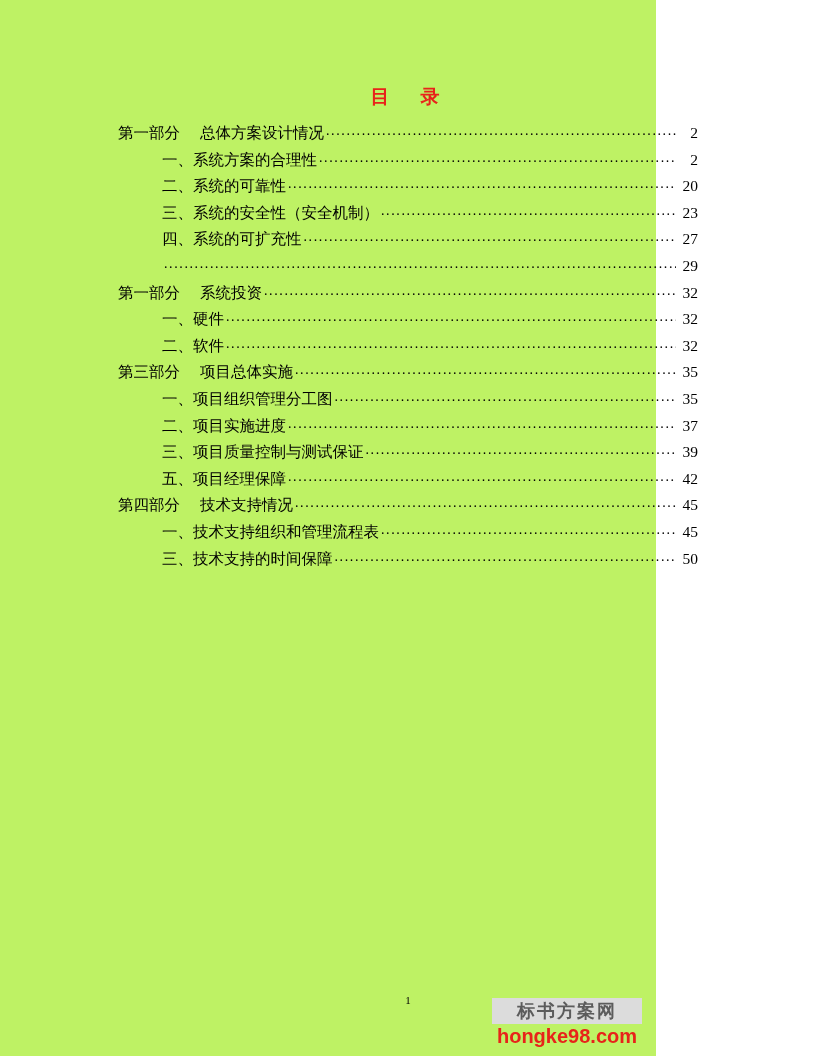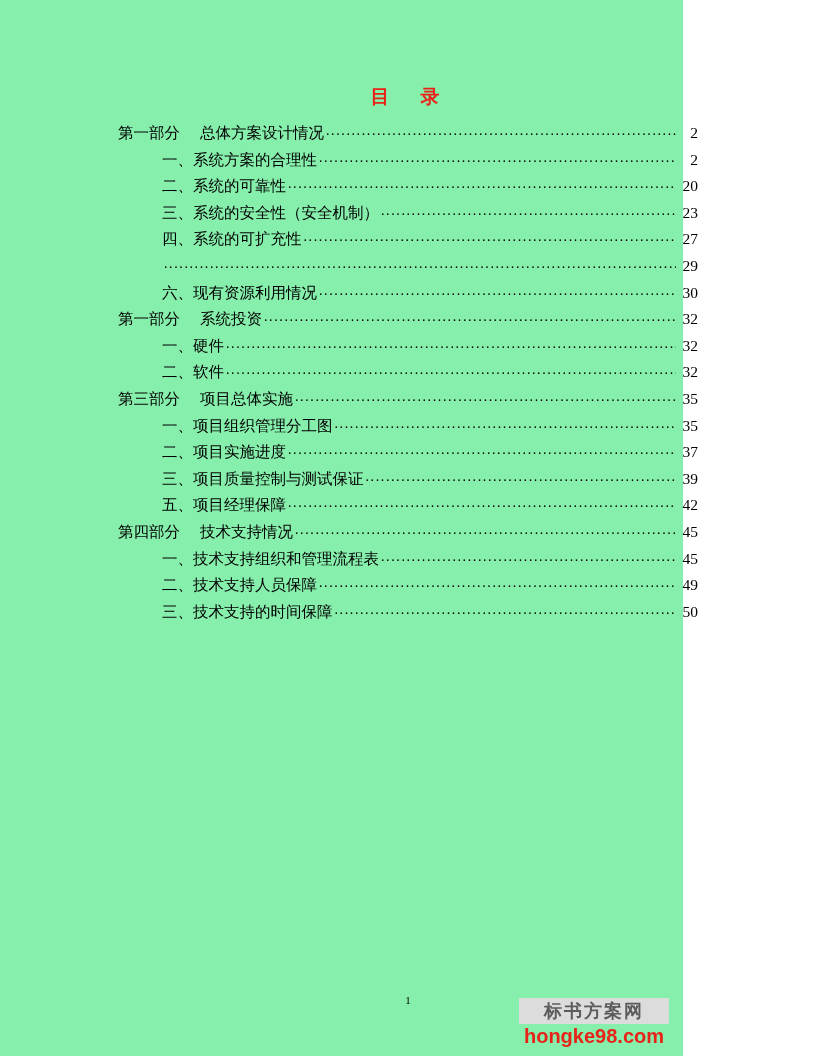--- a/index.html
+++ b/index.html
@@ -12,22 +12,21 @@
     height: 1056px;
     position: relative;
     font-family: "Liberation Serif", "DejaVu Serif", serif;
     overflow: hidden;
   }
   .page {
     position: absolute;
     left: 0; top: 0;
     width: 656px;
     height: 1056px;
-    background: #86efac;
-    padding-left: 27px;
+    background: #bef264;
   }
   .toc-wrap {
     position: absolute;
     left: 118px;
     top: 84px;
     width: 580px;
   }
   .toc-title {
     text-align: center;
     color: #e8231a;
@@ -147,25 +146,20 @@
         </li>
         <li class="toc-row level-2">
           <span class="toc-label"><span>四、系统的可扩充性</span></span>
           <span class="toc-dots"></span>
           <span class="toc-page">27</span>
         </li>
         <li class="toc-row level-2">
           <span class="toc-dots"></span>
           <span class="toc-page">29</span>
         </li>
-        <li class="toc-row level-2">
-          <span class="toc-label"><span>六、现有资源利用情况</span></span>
-          <span class="toc-dots"></span>
-          <span class="toc-page">30</span>
-        </li>
         <li class="toc-row level-1">
           <span class="toc-label"><span class="part">第一部分</span><span>系统投资</span></span>
           <span class="toc-dots"></span>
           <span class="toc-page">32</span>
         </li>
         <li class="toc-row level-2">
           <span class="toc-label"><span>一、硬件</span></span>
           <span class="toc-dots"></span>
           <span class="toc-page">32</span>
         </li>
@@ -201,25 +195,20 @@
         </li>
         <li class="toc-row level-1">
           <span class="toc-label"><span class="part">第四部分</span><span>技术支持情况</span></span>
           <span class="toc-dots"></span>
           <span class="toc-page">45</span>
         </li>
         <li class="toc-row level-2">
           <span class="toc-label"><span>一、技术支持组织和管理流程表</span></span>
           <span class="toc-dots"></span>
           <span class="toc-page">45</span>
-        </li>
-        <li class="toc-row level-2">
-          <span class="toc-label"><span>二、技术支持人员保障</span></span>
-          <span class="toc-dots"></span>
-          <span class="toc-page">49</span>
         </li>
         <li class="toc-row level-2">
           <span class="toc-label"><span>三、技术支持的时间保障</span></span>
           <span class="toc-dots"></span>
           <span class="toc-page">50</span>
         </li>
       </ul>
   </div>
 
   <div class="page-number">1</div>

